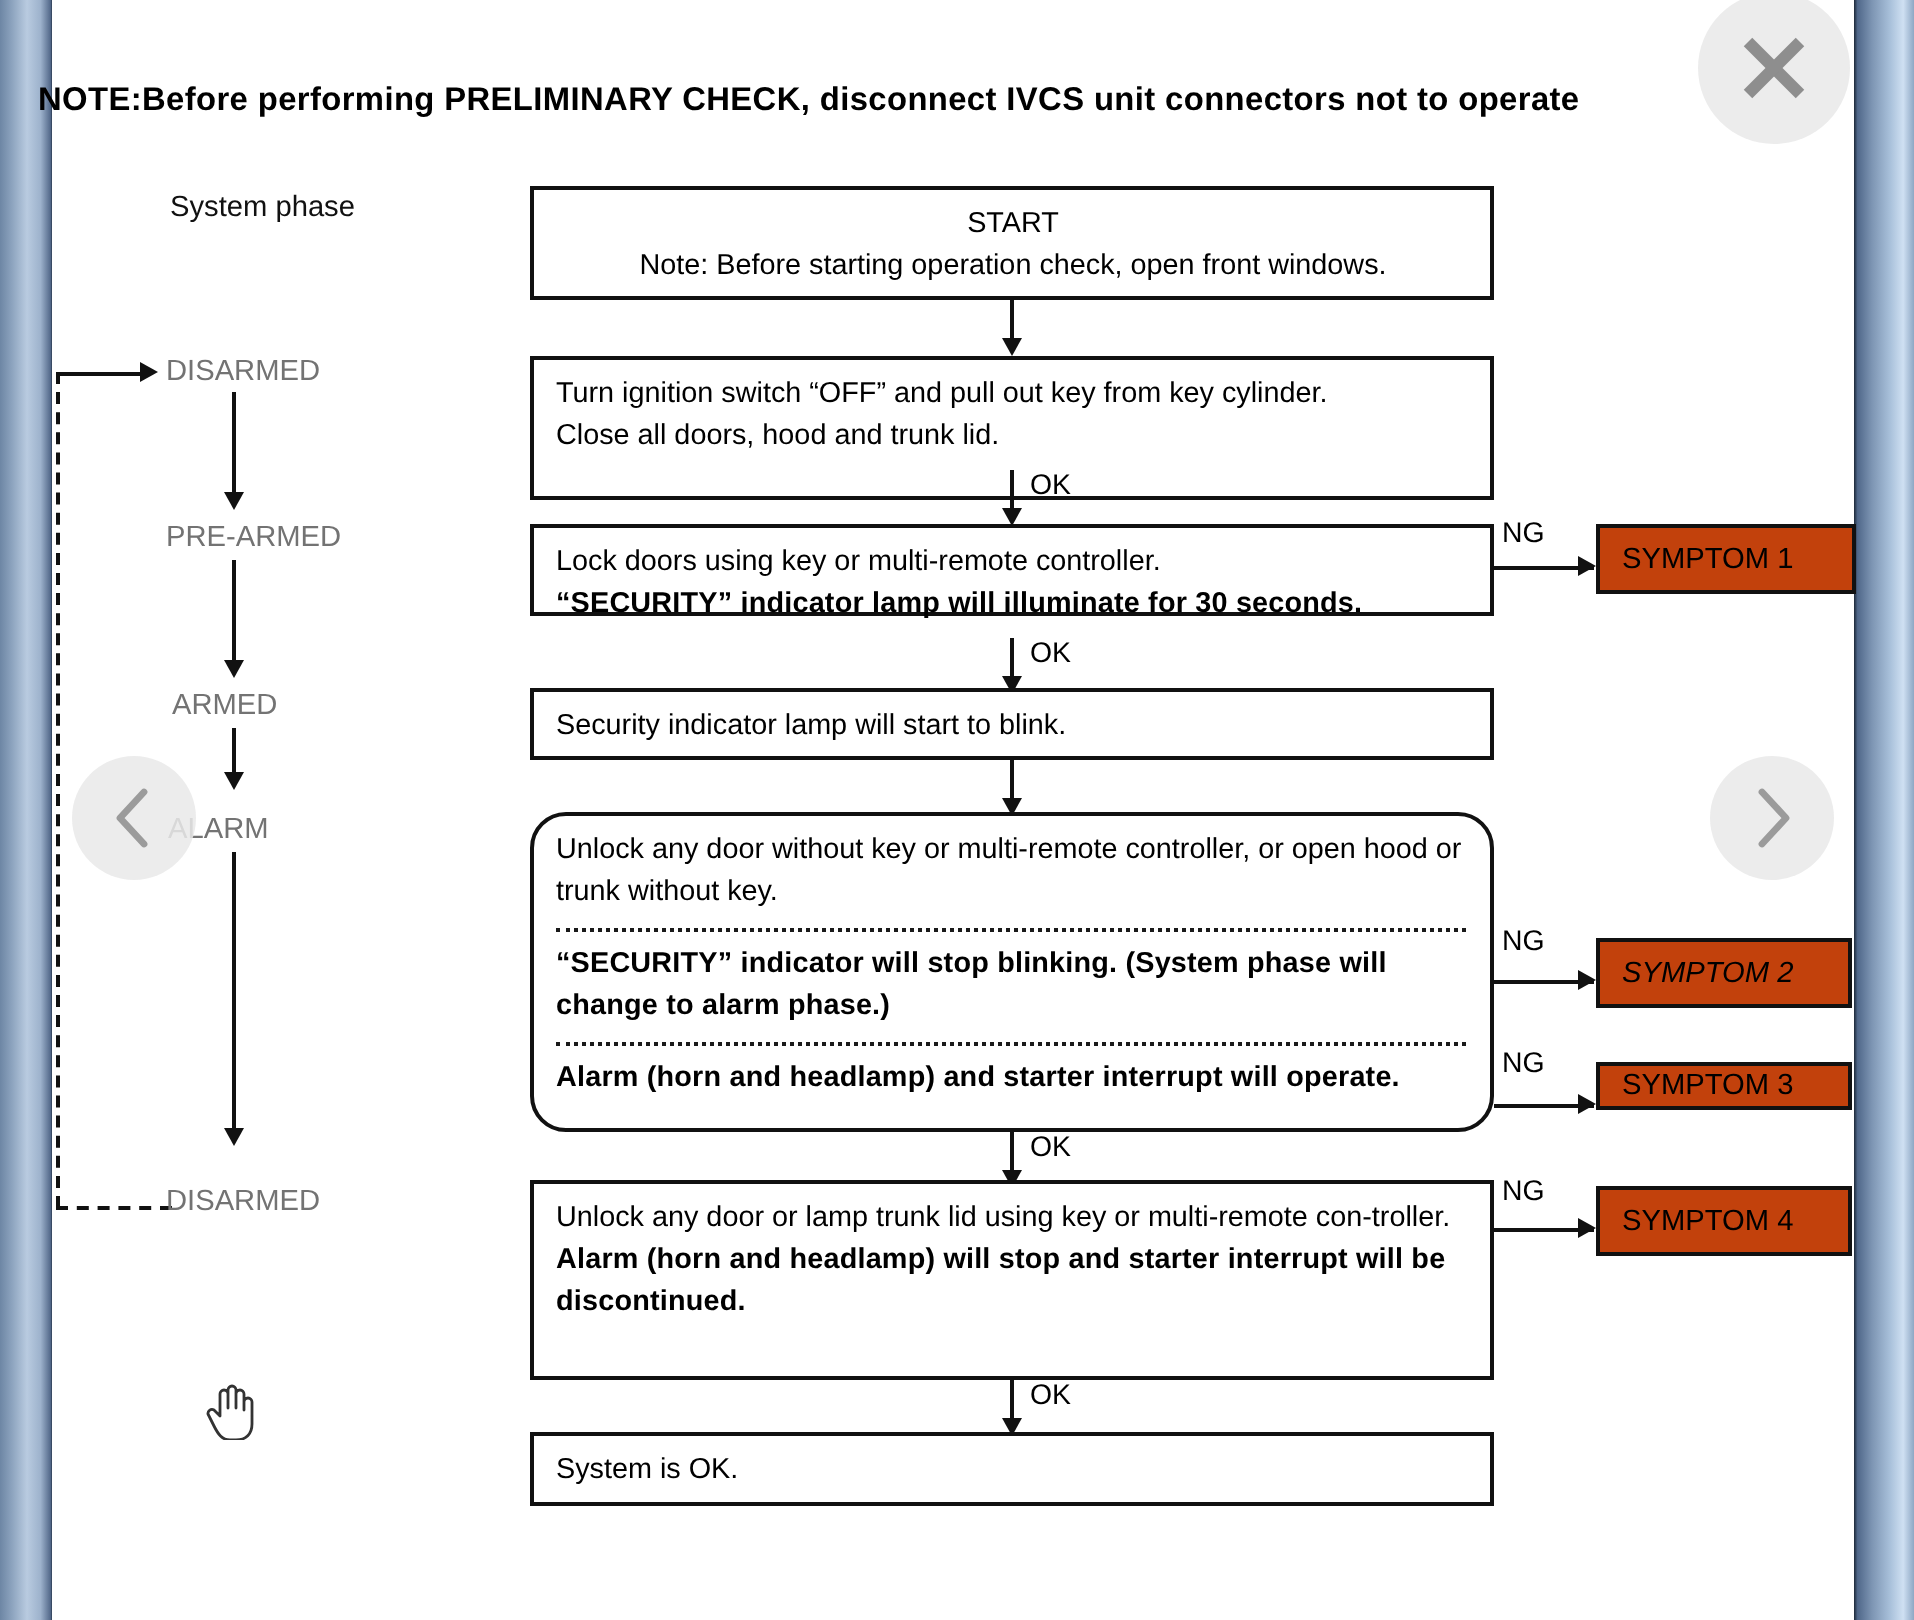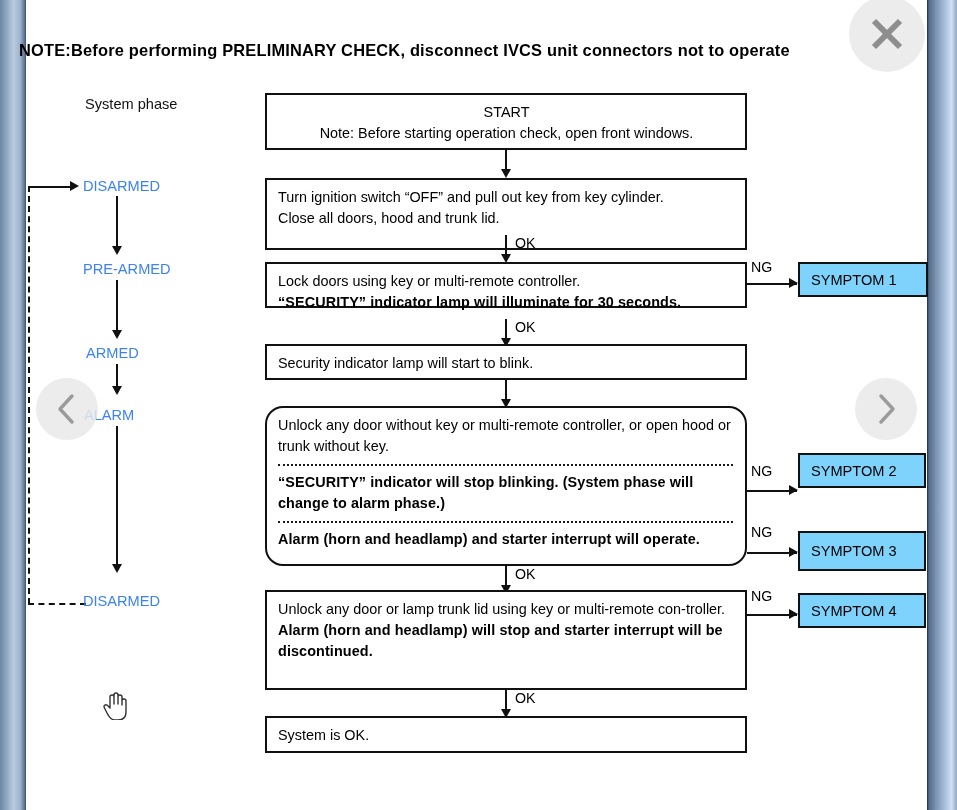--- a/index.html
+++ b/index.html
@@ -69,21 +69,21 @@
     line-height: 21px;
     color: #000;
     padding: 7px 10px 6px 11px;
   }
   .box .ctr { text-align: center; display: block; }
   .box b { font-weight: bold; letter-spacing: .1px; }
 
   .sym {
     position: absolute;
     border: 2px solid #111;
-    background: #7dd3fc;
+    background: #c2410c;
     font-size: 14.6px;
     color: #000;
     display: flex; align-items: center;
     padding-left: 11px;
   }
 
   .dotsep {
     border-top: 2px dotted #1a1a1a;
     margin: 7px 2px 6px 0;
     height: 0;
@@ -106,21 +106,21 @@
   }
   .elabel {
     position: absolute;
     font-size: 14.2px; color: #000;
     white-space: nowrap;
   }
 
   
   .phase {
     position: absolute;
-    font-size: 14.6px; color: #3b82f6;
+    font-size: 14.6px; color: #737373;
     white-space: nowrap;
   }
   .dash-h {
     position: absolute; height: 0;
     border-top: 2px dashed #111;
   }
   .dash-v {
     position: absolute; width: 0;
     border-left: 2px dashed #111;
   }
@@ -220,26 +220,26 @@
       <div class="dotsep"></div>
       <b>Alarm (horn and headlamp) and starter interrupt will operate.</b>
     </div>
     <div class="vline" style="left:478px; top:566px; height:21px;"></div>
     <div class="arrow-down" style="left:474px; top:585px;"></div>
     <div class="elabel" style="left:488px; top:566px;">OK</div>
 
     <div class="hline" style="left:720px; top:490px; width:50px;"></div>
     <div class="arrow-right" style="left:762px; top:485px;"></div>
     <div class="elabel" style="left:724px; top:463px;">NG</div>
-    <div class="sym" style="left:771px; top:453px; width:128px; height:35px;">SYMPTOM 2</div>
+    <div class="sym" style="left:771px; top:469px; width:128px; height:35px;font-style:italic;">SYMPTOM 2</div>
 
     <div class="hline" style="left:720px; top:552px; width:50px;"></div>
     <div class="arrow-right" style="left:762px; top:547px;"></div>
     <div class="elabel" style="left:724px; top:524px;">NG</div>
-    <div class="sym" style="left:771px; top:531px; width:128px; height:40px;">SYMPTOM 3</div>
+    <div class="sym" style="left:771px; top:531px; width:128px; height:24px;">SYMPTOM 3</div>
 
     <div class="box" style="left:238px; top:590px; width:482px; height:100px;">
       <span>Unlock any door or lamp trunk lid using key or multi-remote con-troller.</span>
       <b>Alarm (horn and headlamp) will stop and starter interrupt will be discontinued.</b>
     </div>
     <div class="vline" style="left:478px; top:690px; height:21px;"></div>
     <div class="arrow-down" style="left:474px; top:709px;"></div>
     <div class="elabel" style="left:488px; top:690px;">OK</div>
 
     <div class="hline" style="left:720px; top:614px; width:50px;"></div>

